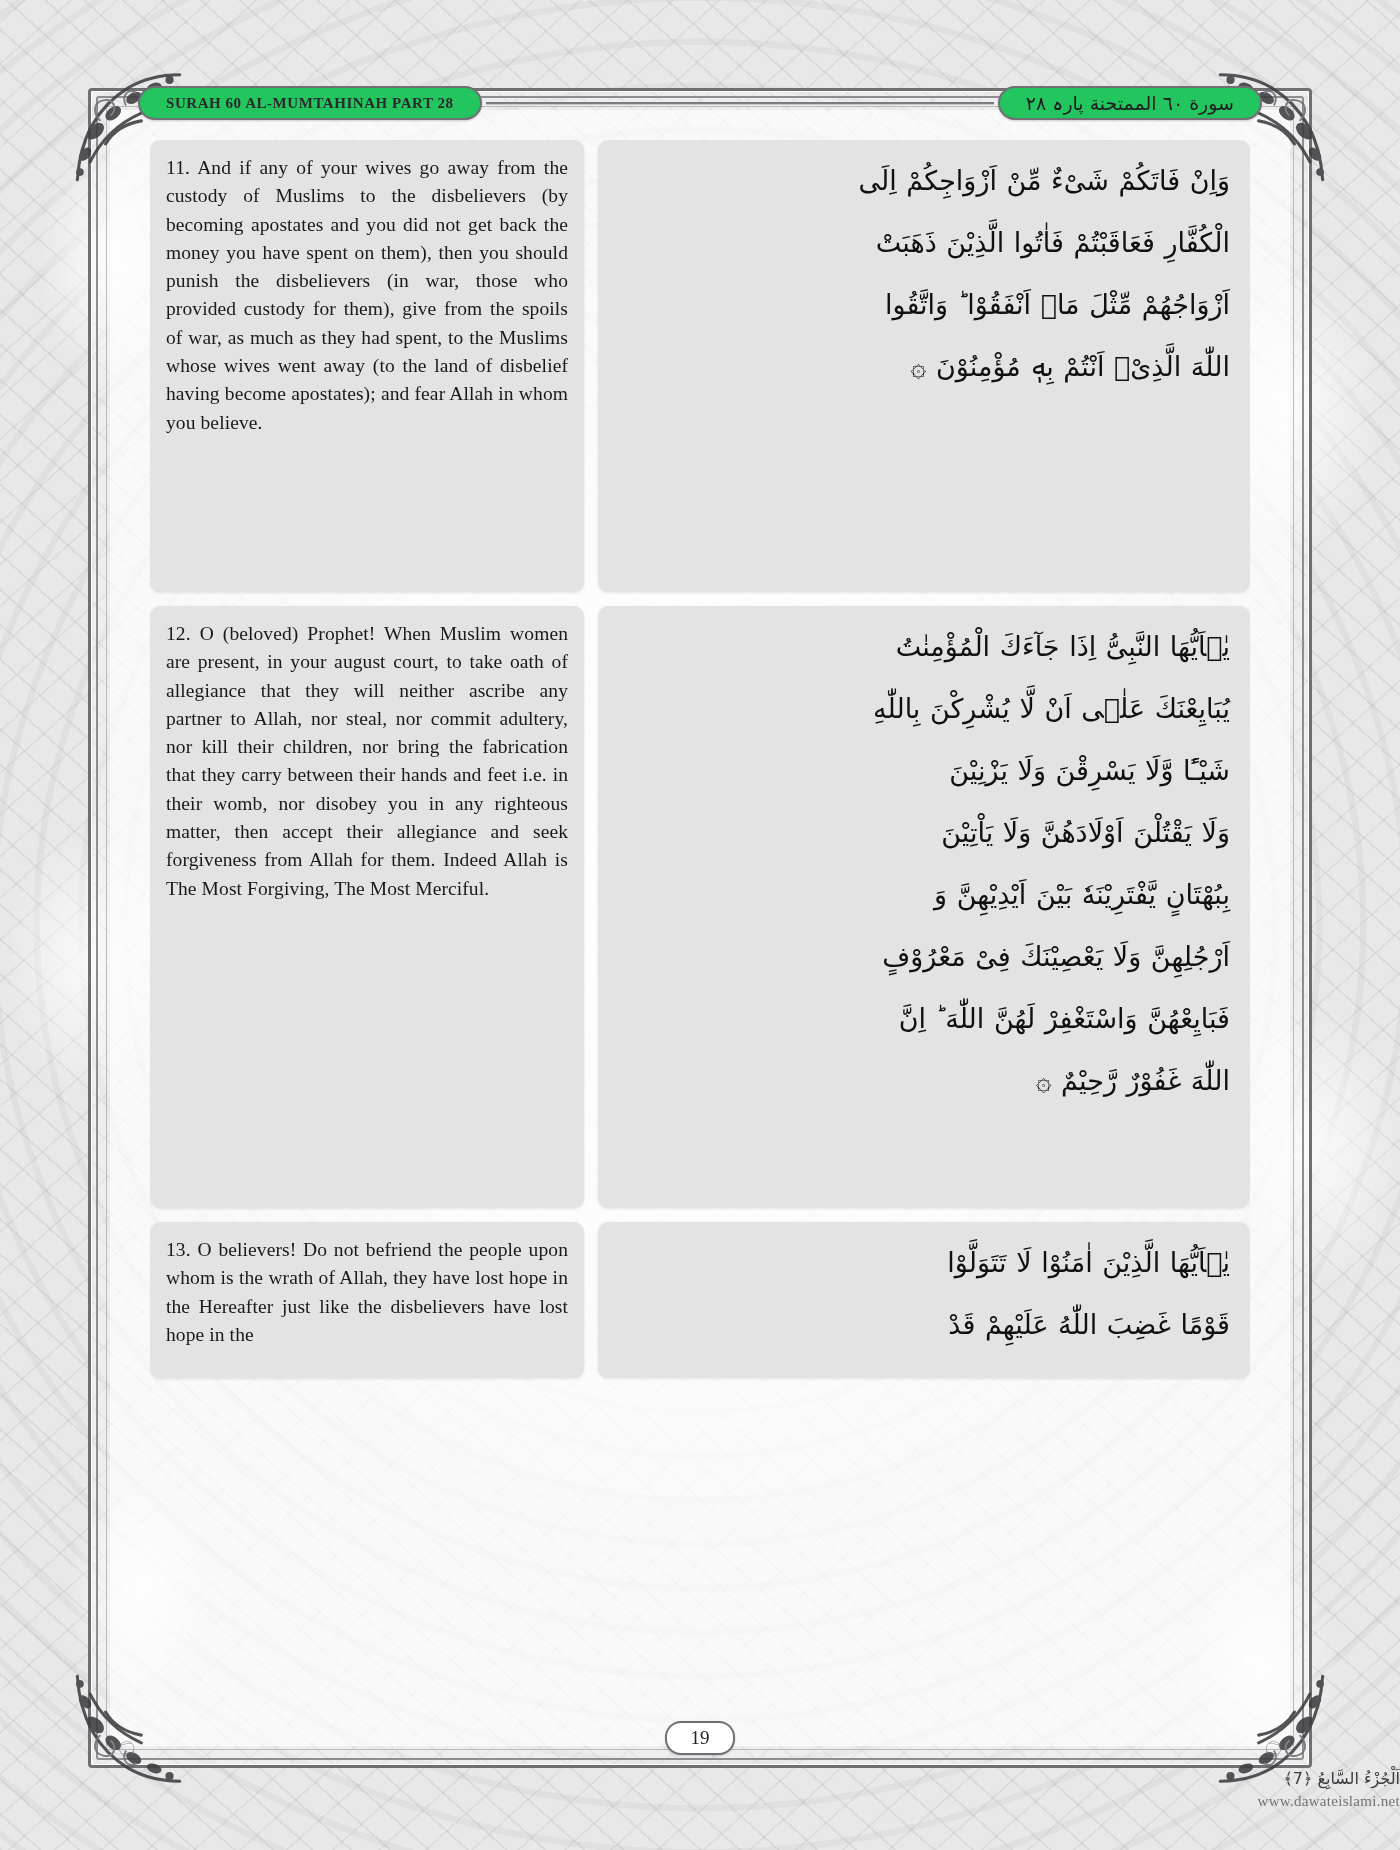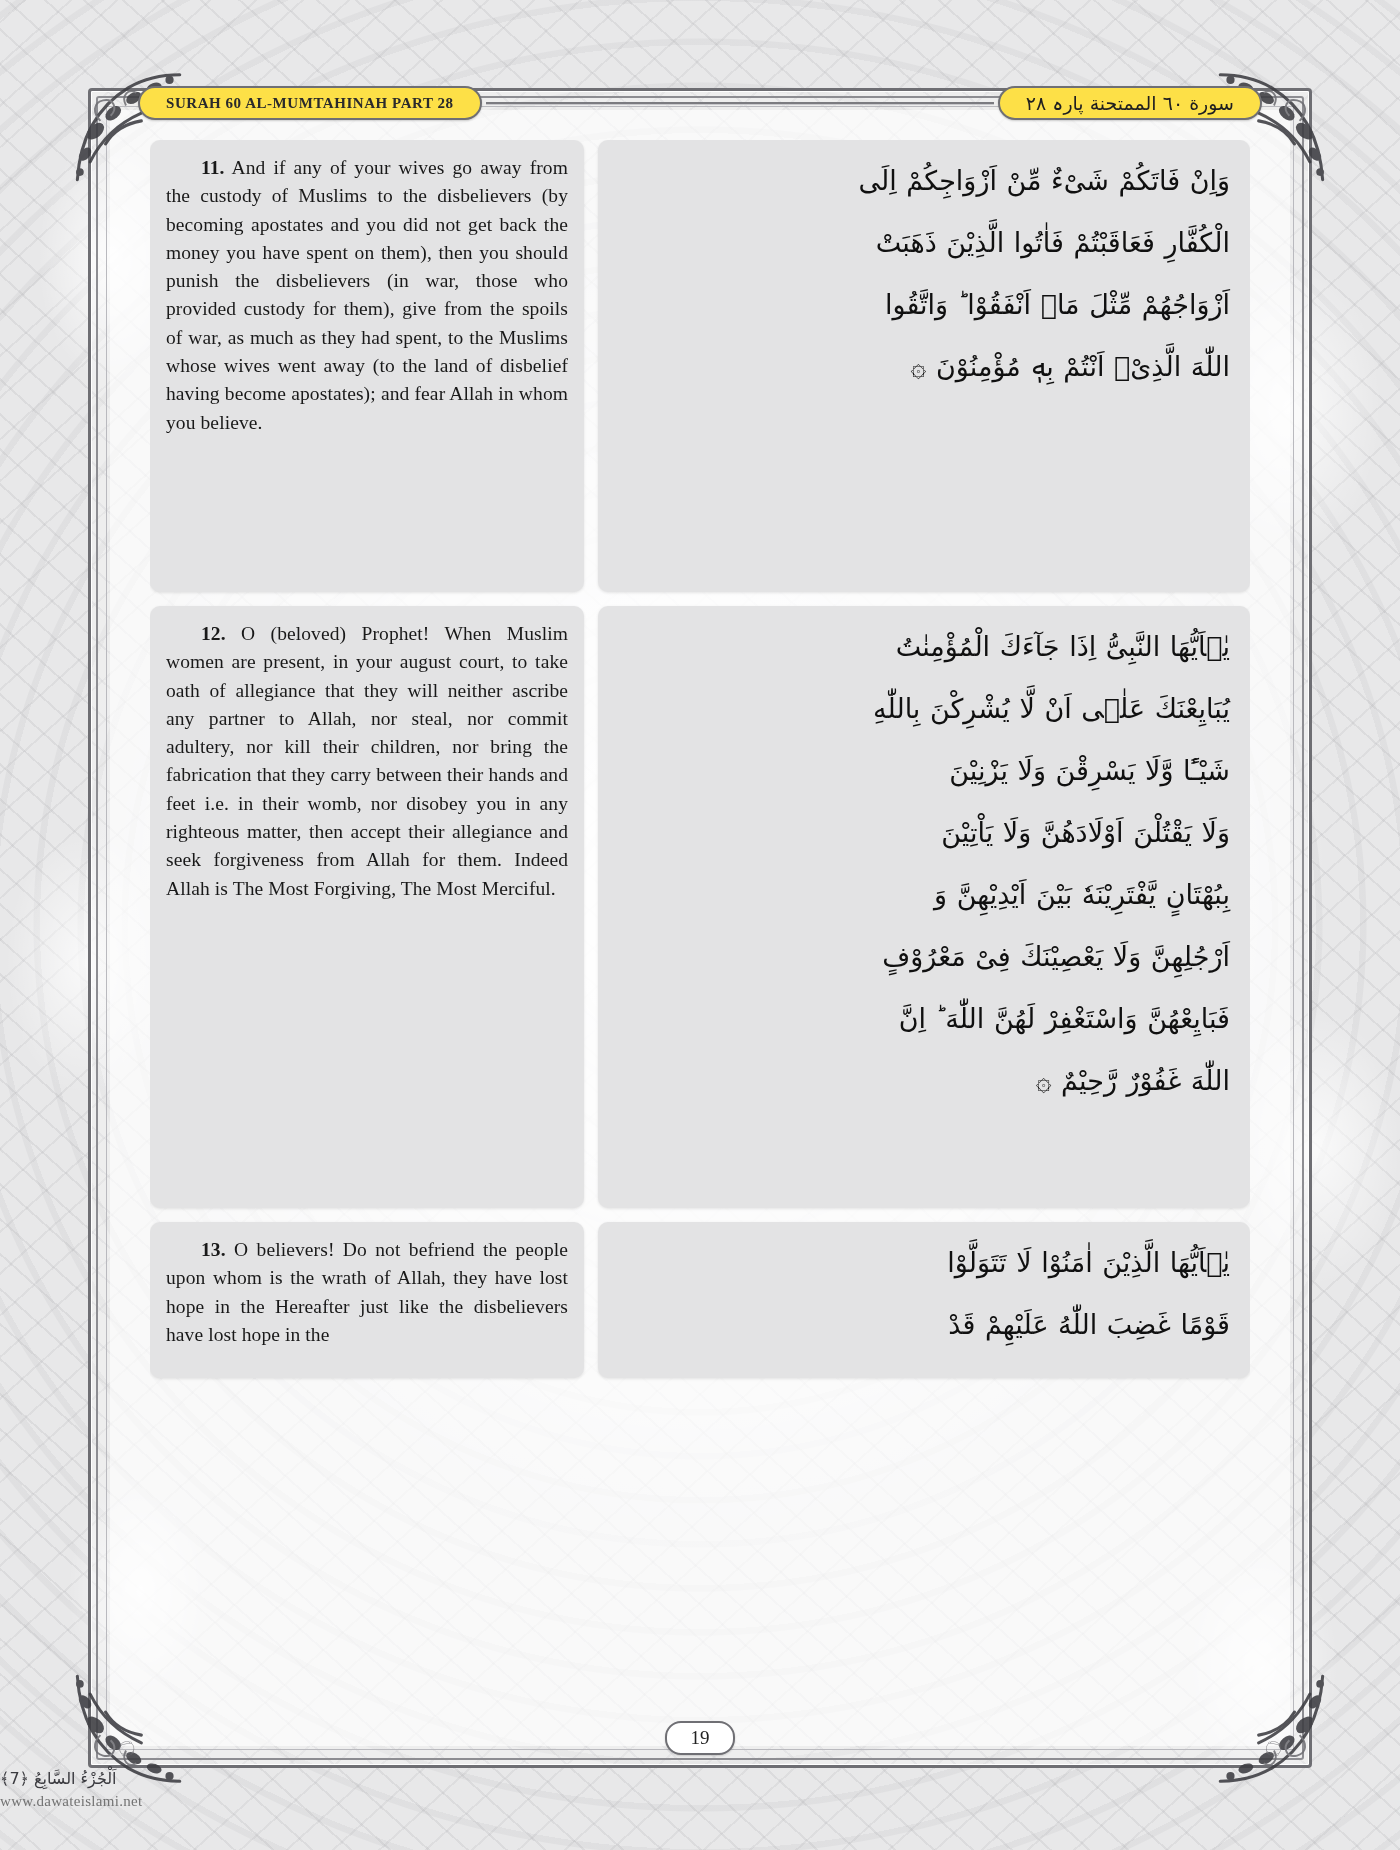--- a/index.html
+++ b/index.html
@@ -65,21 +65,21 @@
   .corner.bl{left:62px;bottom:56px;transform:scaleY(-1);}
   .corner.br{right:62px;bottom:56px;transform:scale(-1,-1);}
 
   
   .header-row{
     position:absolute;left:110px;right:110px;top:82px;height:42px;
     display:flex;align-items:center;justify-content:space-between;
     z-index:6;
   }
   .ribbon{
-    background:#fde047;
+    background:#22c55e;
     border:2px solid #6f6f74;
     border-radius:22px;
     height:30px;
     display:flex;align-items:center;justify-content:center;
     padding:0 26px;
     box-shadow:0 1px 2px rgba(0,0,0,.18);
   }
   .ribbon.left{margin-left:28px;}
   .ribbon.right{margin-right:28px;}
   .hdr-en{
@@ -116,21 +116,21 @@
   .panel.en{
     width:434px;flex:0 0 434px;
     text-align:justify;
     text-align-last:left;
     font-family:"Liberation Serif", serif;
     font-size:19.5px;
     line-height:28.3px;
     color:#191919;
     letter-spacing:.1px;
   }
-  .panel.en .vnum{font-weight:700;margin-left:35px;}
+  .panel.en .vnum{font-weight:400;}
   .panel.ar{
     flex:1;
     direction:rtl;
     text-align:right;
     font-family:"DejaVu Sans", sans-serif;
     color:#101010;
     font-size:27px;
     line-height:62px;
     padding:10px 20px 6px 16px;
     word-spacing:1px;
@@ -144,21 +144,21 @@
   .row-12 .panel.ar{min-height:602px;}
   .row-13 .panel.en{min-height:156px;}
   .row-13 .panel.ar{min-height:156px;}
 
   
   .verses{overflow:hidden;}
 
   
   .footer{
     position:absolute;left:0;right:0;bottom:40px;
-    display:flex;flex-direction:column;align-items:flex-start;
+    display:flex;flex-direction:column;align-items:flex-end;
     z-index:7;
   }
   .pagenum-wrap{
     position:relative;width:100%;display:flex;align-items:center;justify-content:center;
     margin-bottom:6px;
   }
   .pagenum{
     background:#ffffff;border:2px solid #6f6f74;border-radius:16px;
     min-width:66px;height:30px;
     display:flex;align-items:center;justify-content:center;

